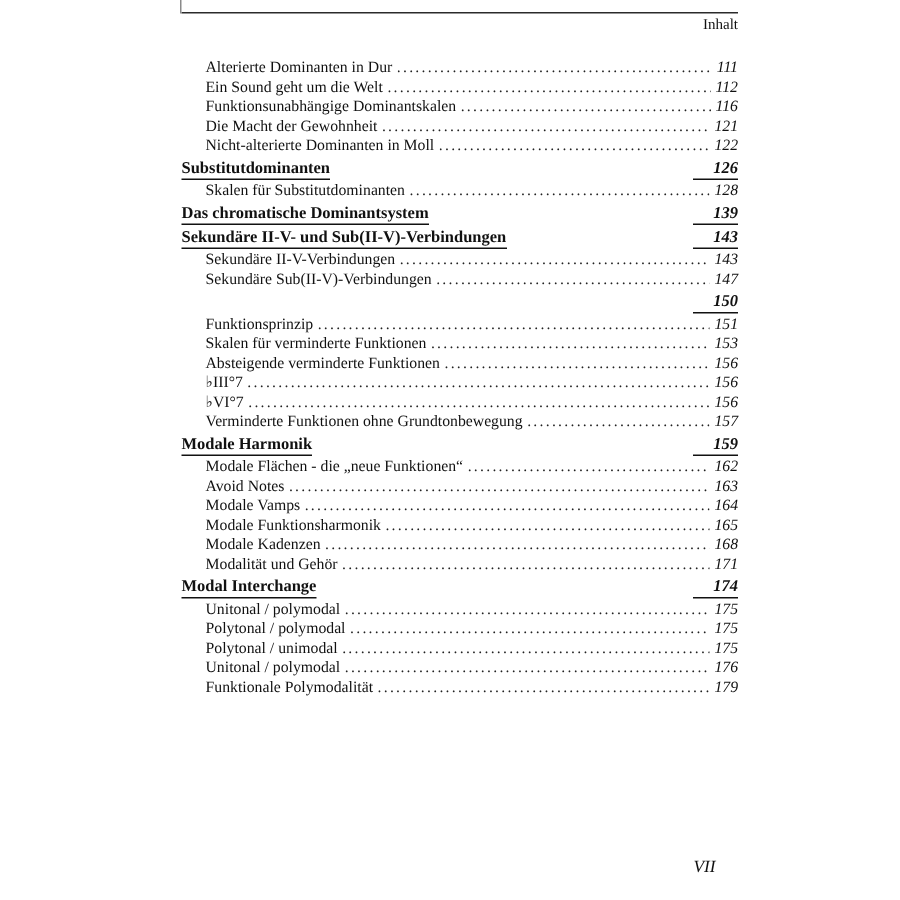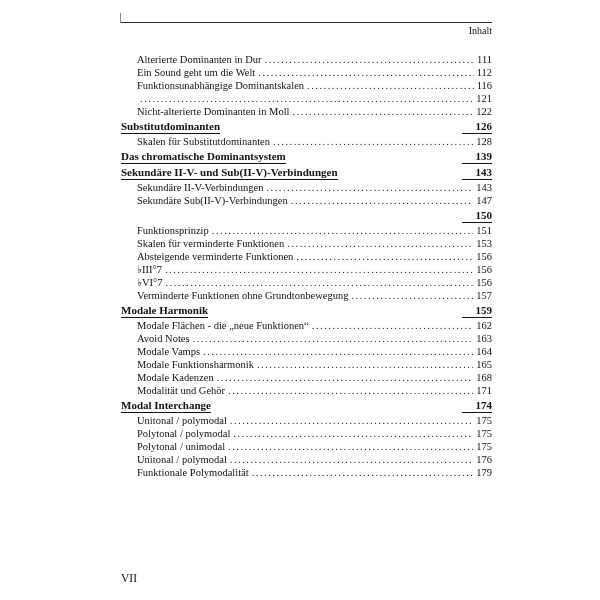--- a/index.html
+++ b/index.html
@@ -11,21 +11,21 @@
     height: 600px;
     background: #ffffff;
     color: #111111;
     font-family: "Liberation Serif", "DejaVu Serif", serif;
     position: relative;
     overflow: hidden;
   }
   .content {
     position: absolute;
     left: 121px;
-    top: 22px;
+    top: 8px;
     width: 371px;
   }
   .header-rule {
     border-top: 1.5px solid #2b2b2b;
     position: relative;
     height: 0;
   }
   .header-rule .edge-tick {
     position: absolute;
     left: -1px;
@@ -87,28 +87,30 @@
     margin: 0 3px;
     color: #222;
   }
   .entry .dots::after {
     content: "..........................................................................................................................";
     letter-spacing: 1.5px;
     font-size: 10.5px;
   }
   .page-num {
     white-space: nowrap;
+    font-style: italic;
   }
   .footer {
     position: absolute;
-    left: 121px;
+    left: 106px;
     bottom: 16px;
     width: 371px;
-    text-align: left;
+    text-align: right;
     font-size: 11.5px;
+    font-style: italic;
   }
 </style>
 </head>
 <body>
 
 <div class="content">
   <div class="header">
     <div class="header-rule">
       <span class="edge-tick"></span>
     </div>
@@ -125,20 +127,21 @@
           <span class="entry-label">Ein Sound geht um die Welt</span>
           <span class="dots"></span>
           <span class="page-num">112</span>
         </div>
         <div class="row entry">
           <span class="entry-label">Funktionsunabhängige Dominantskalen</span>
           <span class="dots"></span>
           <span class="page-num">116</span>
         </div>
         <div class="row entry">
+          <span class="entry-label">Die Macht der Gewohnheit</span>
           <span class="dots"></span>
           <span class="page-num">121</span>
         </div>
         <div class="row entry">
           <span class="entry-label">Nicht-alterierte Dominanten in Moll</span>
           <span class="dots"></span>
           <span class="page-num">122</span>
         </div>
       </div>
       <div class="section">

